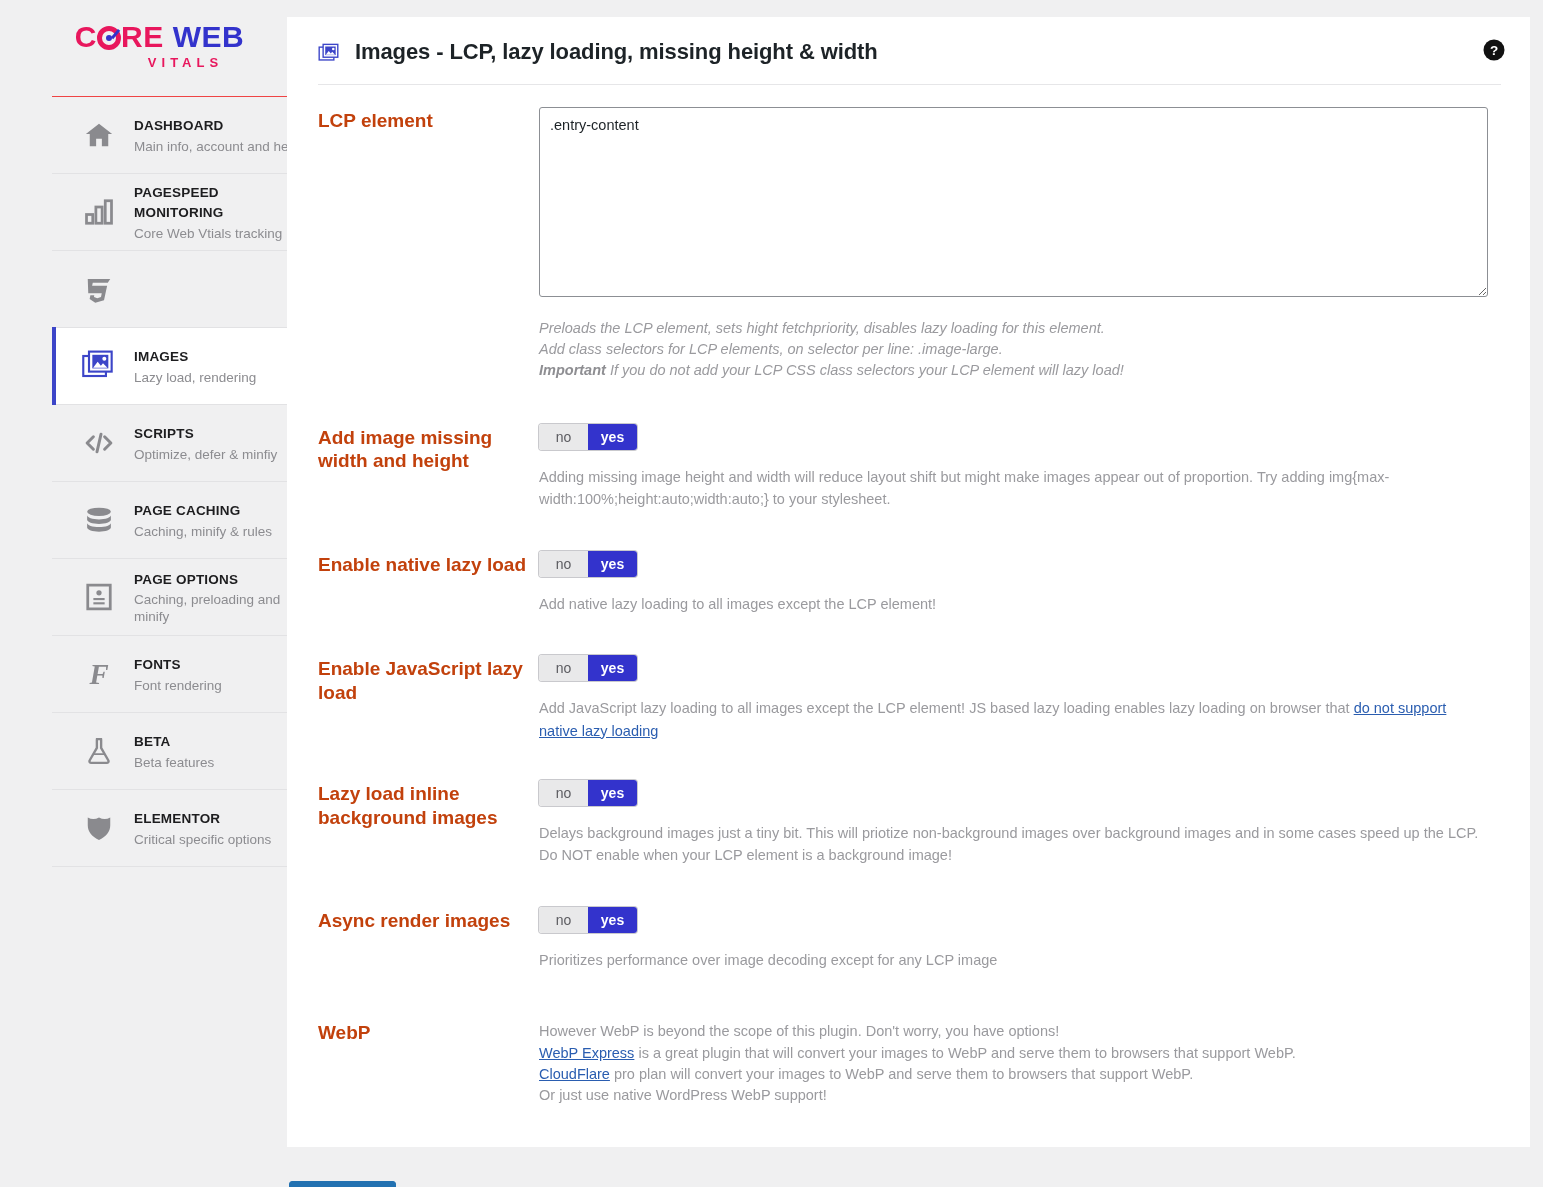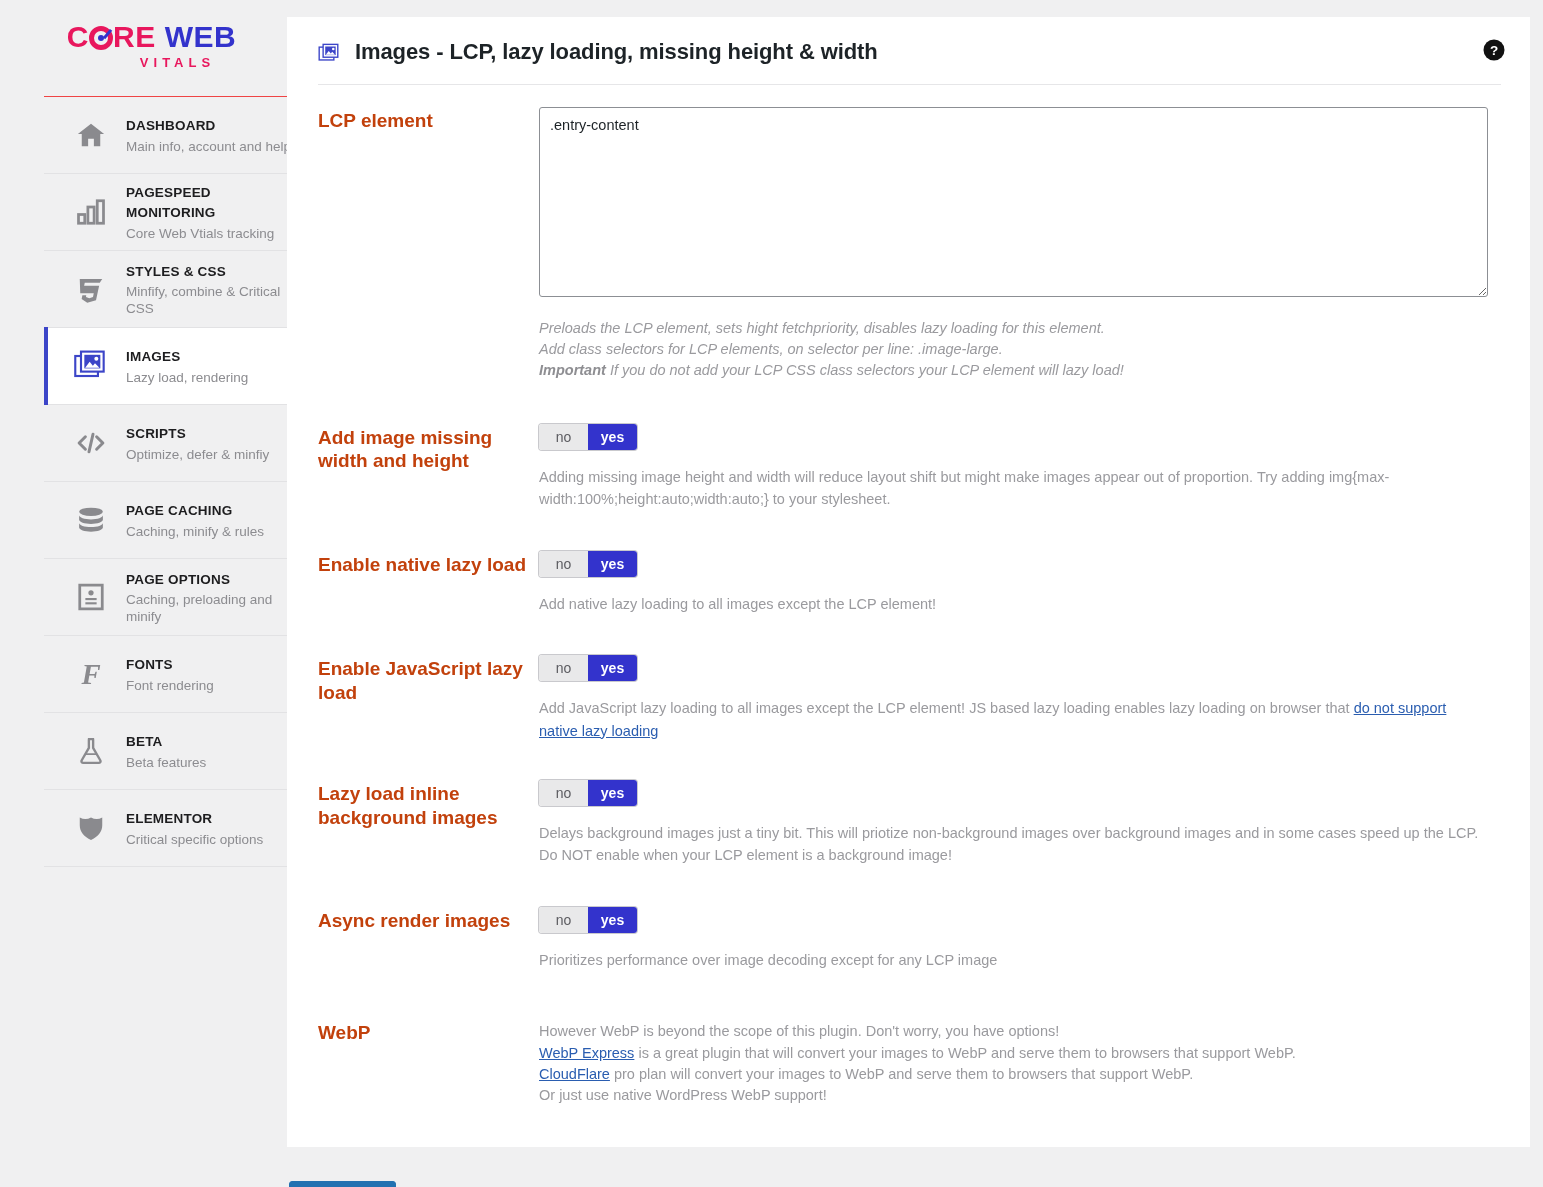--- a/index.html
+++ b/index.html
@@ -7,21 +7,21 @@
     margin: 0; padding: 0;
     width: 1543px; height: 1187px;
     background: #f0f0f1;
     font-family: "Liberation Sans", sans-serif;
     overflow: hidden;
   }
   .page { position: relative; width: 1543px; height: 1187px; }
 
   
   .sidebar {
-    position: absolute; left: 8px; top: 0;
+    position: absolute; left: 16px; top: 0;
     width: 287px; height: 1187px;
     background: #f0f0f1;
   }
   .brand {
     padding: 22px 0 26px 0;
     text-align: center;
   }
   .brand-line1 {
     font-size: 30px; font-weight: 700; letter-spacing: 0.5px;
     line-height: 1;
@@ -199,24 +199,20 @@
           <span class="nav-title">PAGESPEED MONITORING</span>
           <span class="nav-sub" style="display:block">Core Web Vtials tracking</span>
         </span>
       </div>
 
       <div class="nav-item">
         <span class="nav-icon">
           <svg width="34" height="30" viewBox="0 0 24 24" fill="currentColor">
               <path d="M3 4h18l-2 3H7l-.5 2.4h12L16 21l-7 2-4.5-3 .6-3h3.1l-.2 1.3 2.6 1 3-1 .6-3H3.4z"></path>
             </svg>
-        </span>
-        <span class="nav-text">
-          <span class="nav-title">STYLES &amp; CSS</span>
-          <span class="nav-sub" style="display:block">Minfify, combine &amp; Critical CSS</span>
         </span>
       </div>
 
       <div class="nav-item active">
         <span class="nav-icon">
           <svg width="36" height="32" viewBox="0 0 26 24" fill="none">
             <rect x="1.2" y="4.5" width="17" height="15" stroke="#3c45c8" stroke-width="1.6" fill="#fff"></rect>
             <rect x="5.5" y="1.2" width="17" height="15" stroke="#3c45c8" stroke-width="1.6" fill="#fff"></rect>
             <rect x="8" y="3.6" width="12" height="10.2" fill="#3c45c8"></rect>
             <path d="M8.6 13.3 12 8.8l2.4 3 1.6-1.9 3.3 3.4z" fill="#fff"></path>

